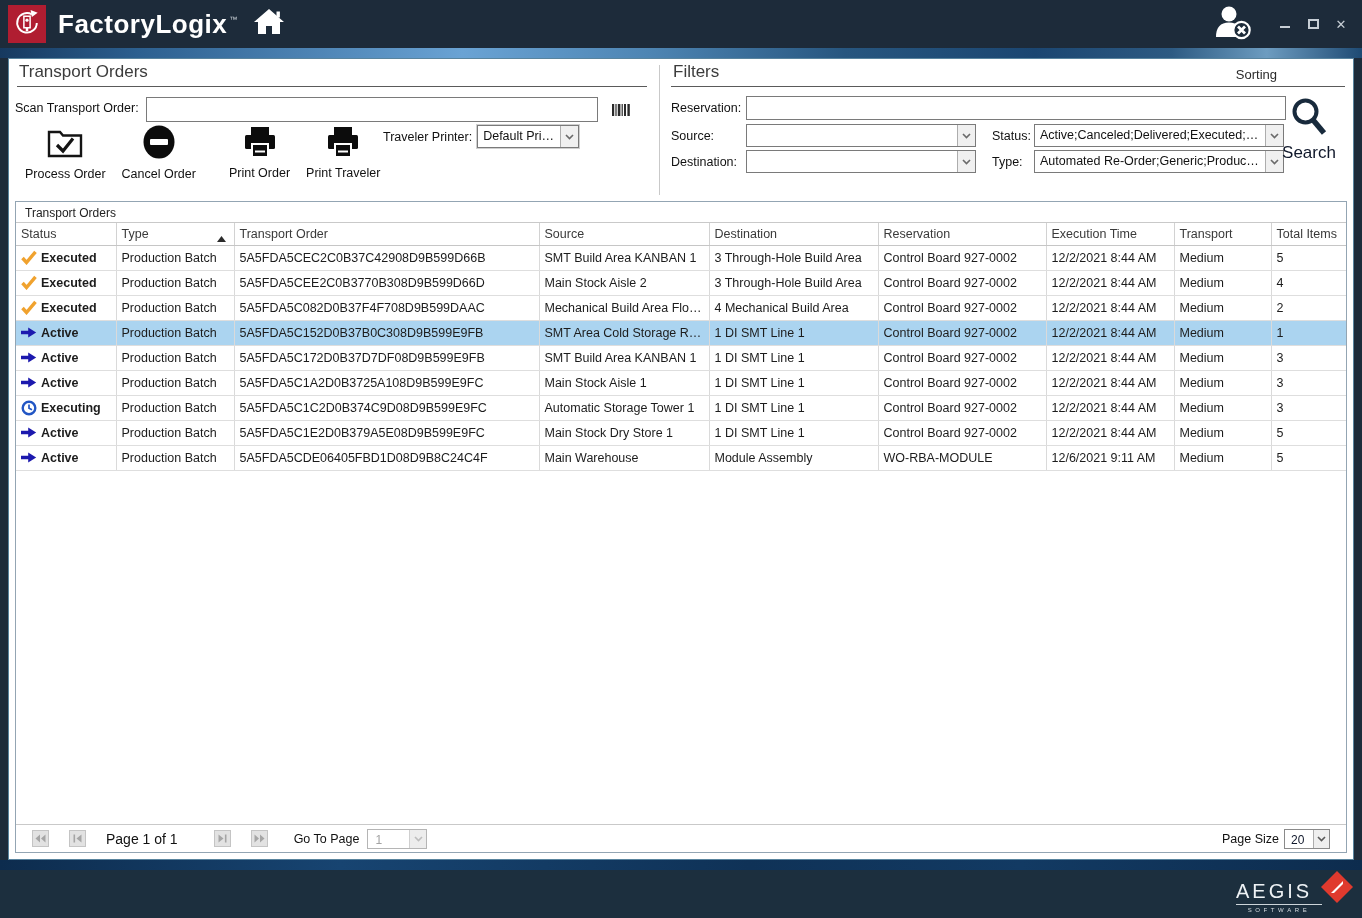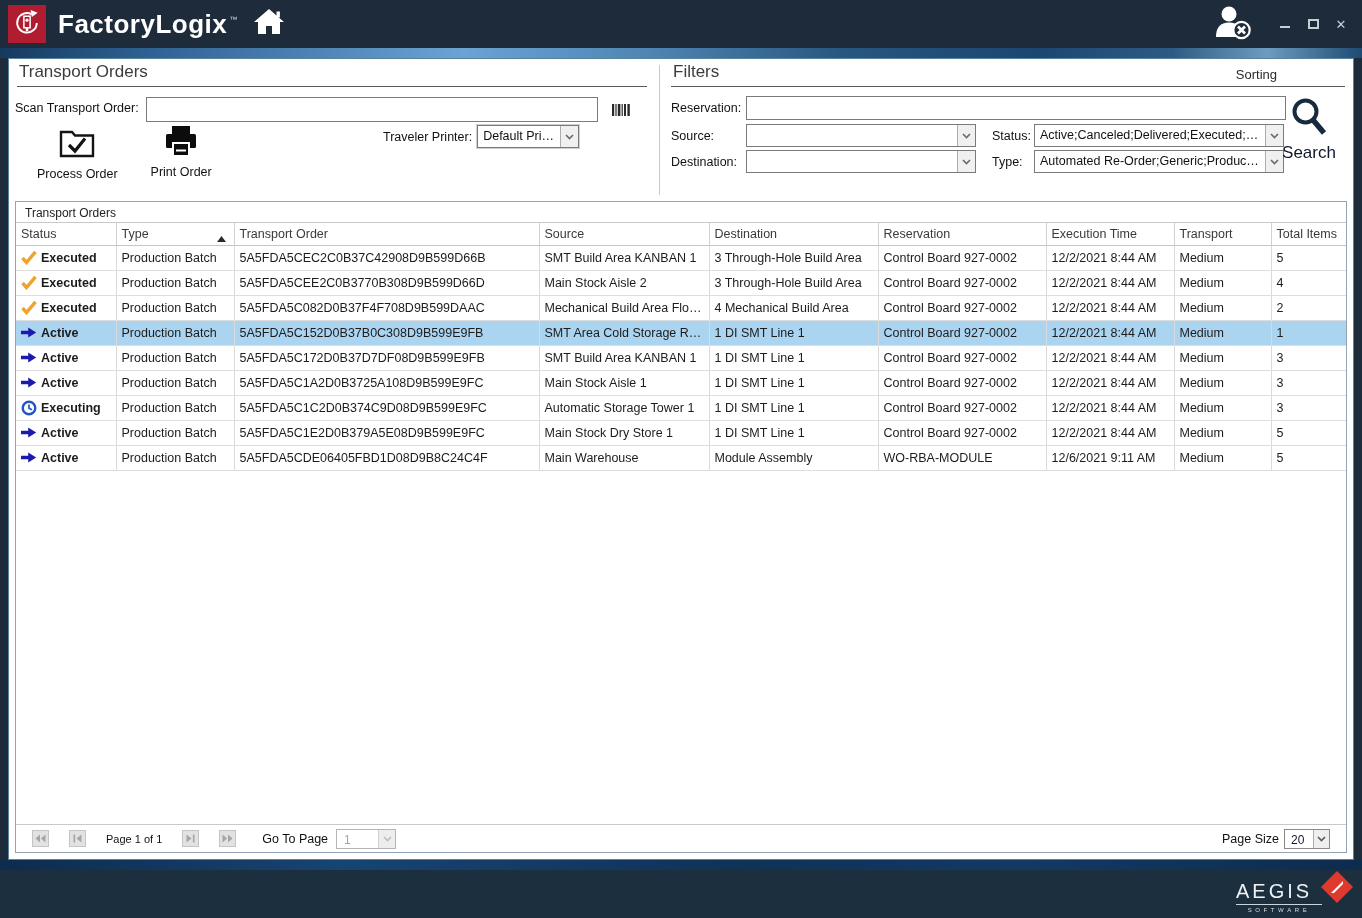--- a/index.html
+++ b/index.html
@@ -46,21 +46,21 @@
 
   
   .transport-panel { position:absolute; left:6px; top:2px; width:640px; height:136px; }
   .panel-divider { position:absolute; left:650px; top:6px; height:130px; width:1px; background:#c9c9c9; }
   .tp-title { position:absolute; left:4px; top:1px; }
   .tp-rule { position:absolute; left:2px; right:8px; top:25px; }
   .scan-label { position:absolute; left:0; top:40px; width:125px; }
   .scan-input { position:absolute; left:131px; top:36px; width:452px; height:25px;
                 border:1px solid #7a7a7a; font-size:13px; padding:0 5px; }
   .barcode-icon { position:absolute; left:597px; top:41px; }
-  .toolbar { position:absolute; left:14px; top:62px; display:flex; align-items:flex-start; }
+  .toolbar { position:absolute; left:2px; top:62px; display:flex; align-items:center; }
   .tool { display:flex; flex-direction:column; align-items:center; justify-content:flex-start;
           gap:4px; padding:2px 8px; cursor:default; }
   .tool .t-label { font-size:12.5px; color:#111; white-space:nowrap; }
   .tool-divider { width:1px; background:#bdbdbd; margin:2px 8px; }
   .traveler-group { position:absolute; left:368px; top:64px; display:flex; align-items:center; }
   .combo { display:flex; border:1px solid #7a7a7a; background:#fff; height:23px; align-items:stretch; }
   .combo .c-text { font-size:12.5px; color:#111; padding:3px 4px 0 5px; white-space:nowrap;
                    overflow:hidden; text-overflow:ellipsis; flex:1; }
   .combo .c-btn { width:18px; background:#f0f0f0; border-left:1px solid #adadad;
                   display:flex; align-items:center; justify-content:center; }
@@ -100,21 +100,21 @@
   .status-wrap { display:flex; align-items:center; gap:4px; }
   .status-text { font-weight:700; }
   .row-icon { display:inline-flex; width:16px; height:15px; align-items:center; }
   .sort-arrow { position:absolute; right:8px; top:8px; }
 
   
   .pager { position:absolute; left:0; right:0; bottom:0; height:28px; background:#fff;
            border-top:1px solid #c9c9c9; display:flex; align-items:center; padding:0 16px; }
   .pg-btn { width:17px; height:17px; background:#e2e2e2; border:1px solid #c4c4c4;
             display:flex; align-items:center; justify-content:center; margin-right:20px; }
-  .pg-text { font-size:11px; color:#111; margin-right:20px; }
+  .pg-text { font-size:14px; color:#111; margin-right:36px; }
   .goto-label { font-size:12.5px; color:#111; margin:0 8px 0 6px; }
   .goto-combo { width:60px; height:20px; border:1px solid #b5b5b5; display:flex; }
   .goto-combo .c-text { font-size:12px; color:#a3a3a3; padding:3px 0 0 7px; flex:1; }
   .goto-combo .c-btn { width:17px; background:#ededed; border-left:1px solid #cfcfcf;
                        display:flex; align-items:center; justify-content:center; }
   .pagesize { margin-left:auto; display:flex; align-items:center; gap:5px; }
   .pagesize-combo { width:46px; height:20px; border:1px solid #8a8a8a; display:flex; }
   .pagesize-combo .c-text { font-size:12px; color:#0f172a; padding:3px 0 0 6px; flex:1; }
   .pagesize-combo .c-btn { width:16px; background:#efefef; border-left:1px solid #adadad;
                            display:flex; align-items:center; justify-content:center; }
@@ -195,31 +195,51 @@
     <div class="toolbar">
       <div class="tool">
         <span>
           <svg width="38" height="34" viewBox="0 0 38 34">
             <path d="M3 7 L14 7 L17 10.5 L35 10.5 L35 31 L3 31 Z" fill="#fff" stroke="#141414" stroke-width="2.4"></path>
             <path d="M11 20 L17 26 L27 13.5" stroke="#141414" stroke-width="3.2" fill="none"></path>
           </svg>
         </span>
         <span class="t-label">Process Order</span>
       </div>
+      <div class="tool">
+        <span>
+          <svg width="36" height="34" viewBox="0 0 36 34">
+            <ellipse cx="18" cy="17" rx="15.5" ry="16.5" fill="#0c0c0c"></ellipse>
+            <rect x="9" y="14" width="18" height="6" rx="1" fill="#fff"></rect>
+          </svg>
+        </span>
+        <span class="t-label">Cancel Order</span>
+      </div>
       <div class="tool-divider"></div>
       <div class="tool">
         <span>
           <svg width="36" height="32" viewBox="0 0 36 32">
             <rect x="9" y="1" width="18" height="8" fill="#0c0c0c"></rect>
             <rect x="3" y="9" width="30" height="14" rx="1.5" fill="#0c0c0c"></rect>
             <rect x="10" y="18" width="16" height="13" fill="#0c0c0c" stroke="#fff" stroke-width="2"></rect>
             <rect x="13" y="24.5" width="10" height="2" fill="#fff"></rect>
           </svg>
         </span>
         <span class="t-label">Print Order</span>
+      </div>
+      <div class="tool">
+        <span>
+          <svg width="36" height="32" viewBox="0 0 36 32">
+            <rect x="9" y="1" width="18" height="8" fill="#0c0c0c"></rect>
+            <rect x="3" y="9" width="30" height="14" rx="1.5" fill="#0c0c0c"></rect>
+            <rect x="10" y="18" width="16" height="13" fill="#0c0c0c" stroke="#fff" stroke-width="2"></rect>
+            <rect x="13" y="24.5" width="10" height="2" fill="#fff"></rect>
+          </svg>
+        </span>
+        <span class="t-label">Print Traveler</span>
       </div>
     </div>
 
     <div class="traveler-group">
       <label>Traveler Printer:</label>
       <div class="combo traveler-combo">
         <span class="c-text">Default Printer</span>
         <span class="c-btn">
           <svg width="9" height="6" viewBox="0 0 9 6">
               <path d="M1 1 L4.5 4.6 L8 1" stroke="#6a6a6a" stroke-width="1.6" fill="none"></path>

